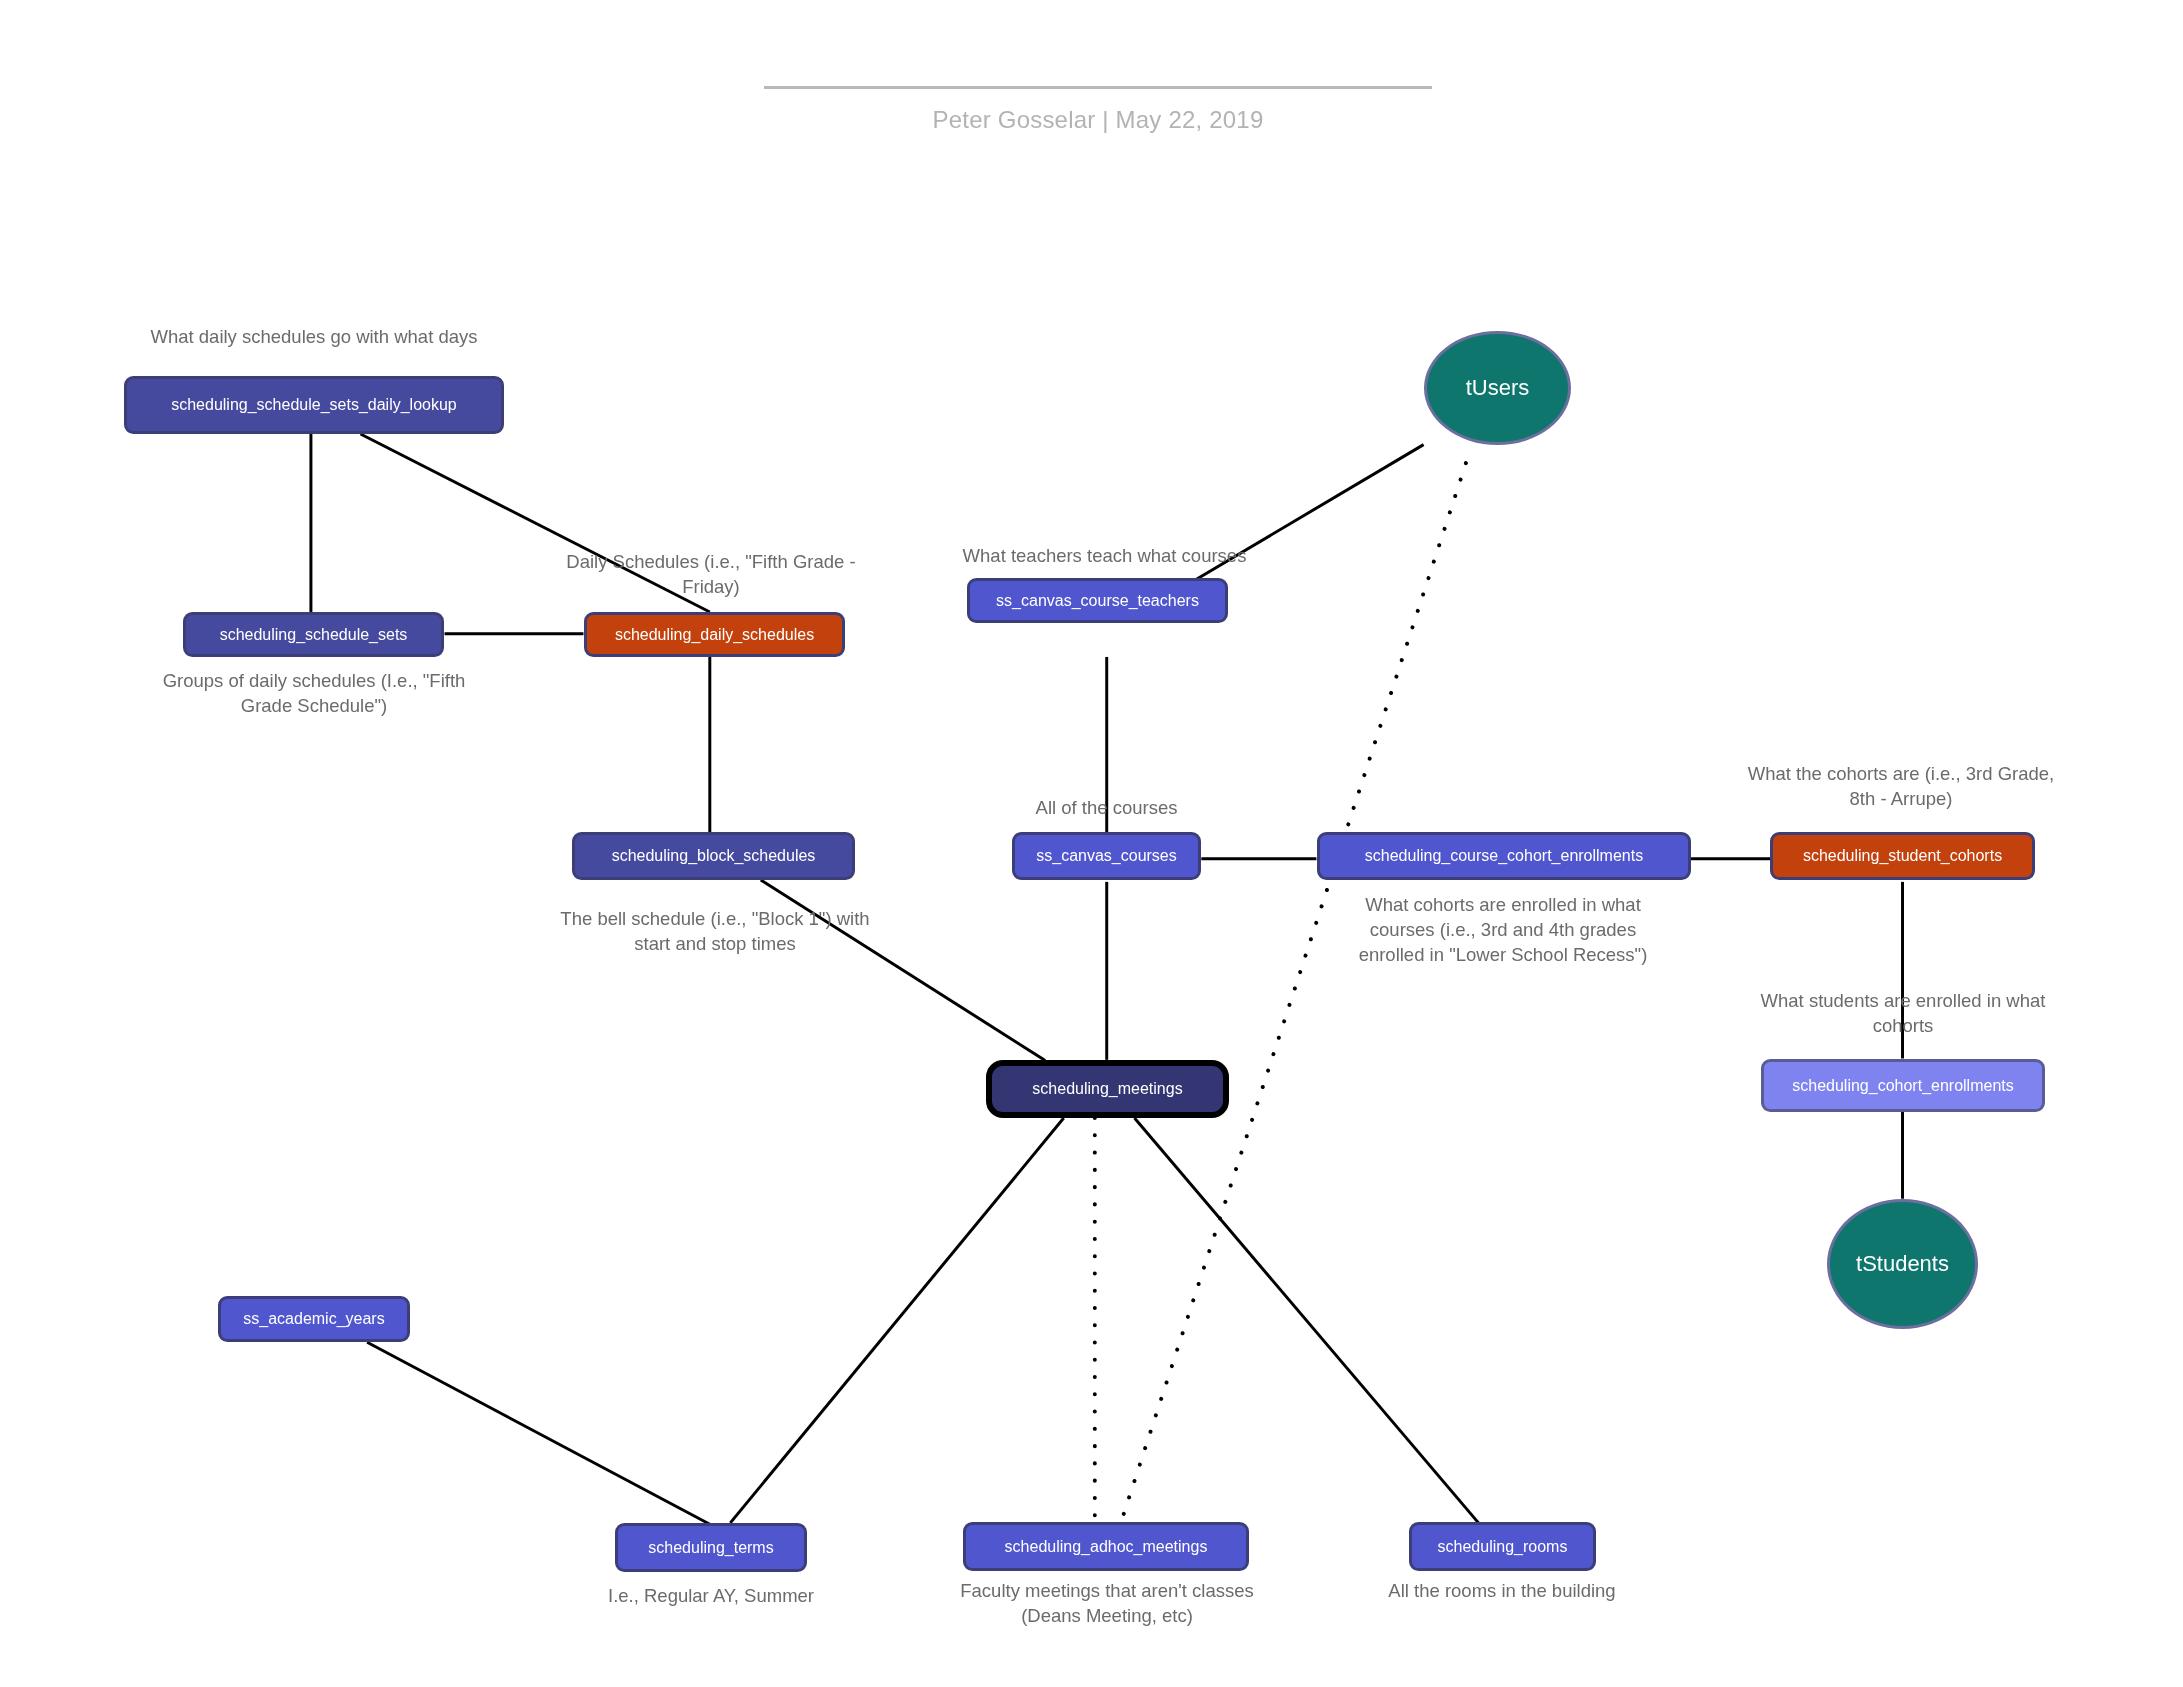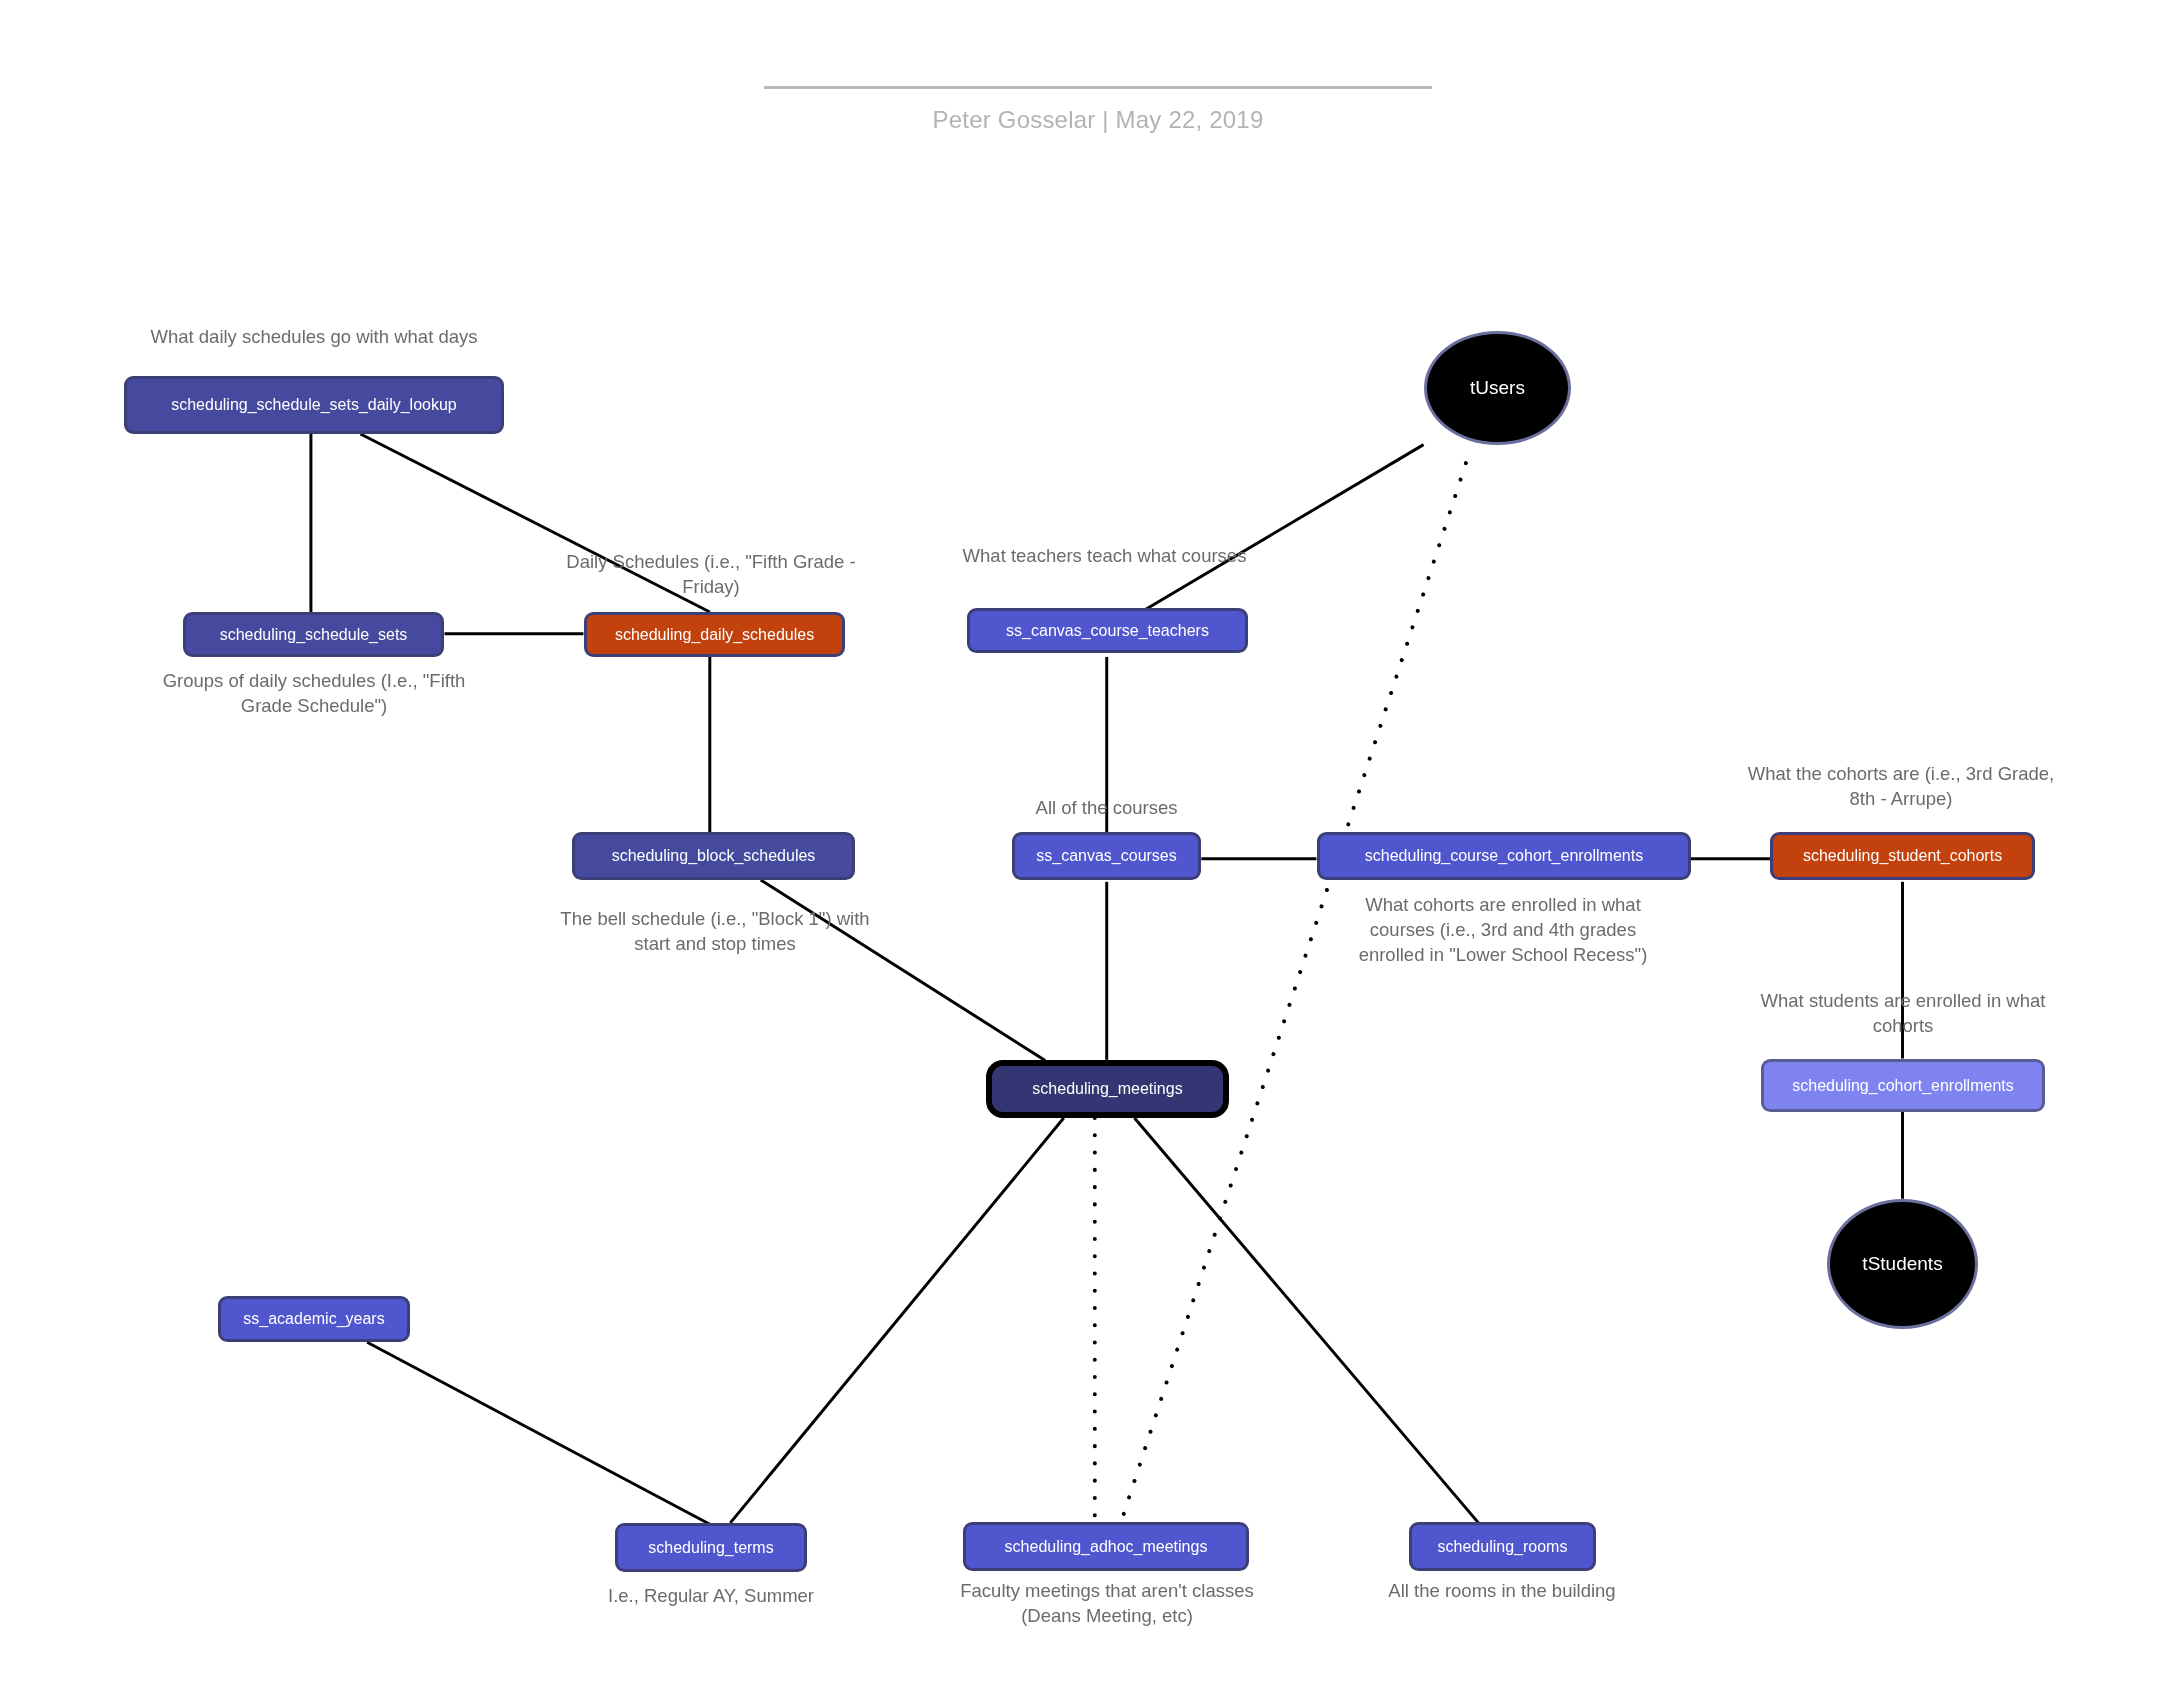--- a/index.html
+++ b/index.html
@@ -99,25 +99,25 @@
   }
   .node.selected {
     background: #333672;
     border: 6px solid #000000;
     border-radius: 17px;
   }
 
   .ellipse-node {
     position: absolute;
     box-sizing: border-box;
-    background: #000000;
+    background: #0f766e;
     border: 3.3px solid #6b6f9e;
     border-radius: 50%;
     color: #ffffff;
-    font-size: 19px;
+    font-size: 22px;
     display: flex;
     align-items: center;
     justify-content: center;
     text-align: center;
     z-index: 5;
   }
 
   
   .note {
     position: absolute;
@@ -186,21 +186,21 @@
 </div>
 
 <div class="node tone-dark" style="left:572px; top:832px; width:283px; height:48px;">
   <span>scheduling_block_schedules</span>
 </div>
 
 <div class="ellipse-node" style="left:1424px; top:331px; width:147px; height:114px;">
   <span>tUsers</span>
 </div>
 
-<div class="node tone-mid" style="left:967px; top:608px; width:281px; height:45px;">
+<div class="node tone-mid" style="left:967px; top:578px; width:261px; height:45px;">
   <span>ss_canvas_course_teachers</span>
 </div>
 
 <div class="node tone-mid" style="left:1012px; top:832px; width:189px; height:48px;">
   <span>ss_canvas_courses</span>
 </div>
 
 <div class="node tone-mid" style="left:1317px; top:832px; width:374px; height:48px;">
   <span>scheduling_course_cohort_enrollments</span>
 </div>

